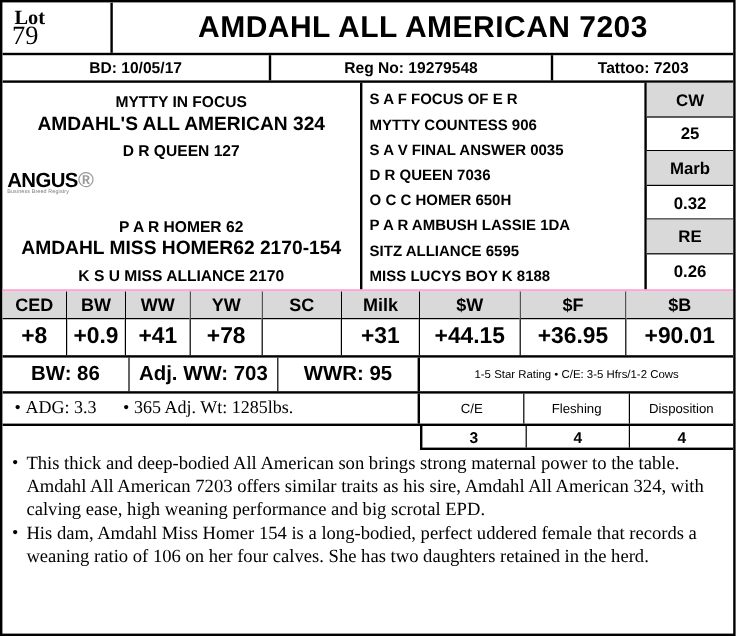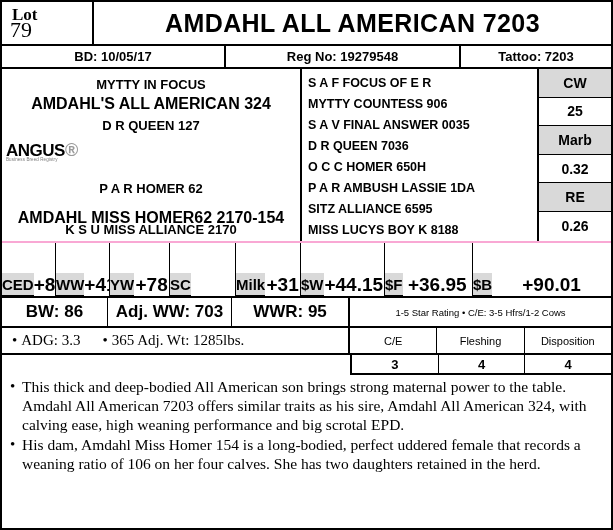--- a/index.html
+++ b/index.html
@@ -103,21 +103,21 @@
   .ped-left .ln {
     position: absolute;
     width: 100%;
     text-align: center;
     white-space: nowrap;
   }
   .l1 { top: 8px;  font-size: 13px; }
   .l2 { top: 26px; font-size: 16px; }
   .l3 { top: 49px; font-size: 13px; }
   .l4 { top: 112px; font-size: 13px; }
-  .l5 { top: 140px; font-size: 16px; }
+  .l5 { top: 130px; font-size: 16px; }
   .l6 { top: 153px; font-size: 13px; }
 
   .angus-logo {
     position: absolute;
     left: 4px;
     top: 72px;
     font-family: "Liberation Sans", sans-serif;
     font-weight: bold;
     font-size: 17px;
     letter-spacing: -0.5px;
@@ -175,23 +175,22 @@
 
   
   .epd {
     display: flex;
     border-bottom: 2px solid #000;
     height: 53px;
   }
   .epd .col {
     border-right: 1.5px solid #000;
     display: flex;
-    flex-direction: row;
-    box-sizing: border-box;
-    align-items: flex-end;
+    flex-direction: column;
+    box-sizing: border-box;
   }
   .epd .col:last-child { border-right: none; }
   .epd .h {
     height: 23px;
     background: #d9d9d9;
     display: flex;
     align-items: center;
     justify-content: center;
     font-family: "Liberation Sans", sans-serif;
     font-weight: bold;
@@ -391,20 +390,24 @@
       <div class="eh">RE</div>
       <div class="ev last">0.26</div>
     </div>
   </div>
 
   <div class="epd">
     <div class="col w-ced">
       <div class="h">CED</div>
       <div class="v">+8</div>
     </div>
+    <div class="col w-bw">
+      <div class="h">BW</div>
+      <div class="v">+0.9</div>
+    </div>
     <div class="col w-ww">
       <div class="h">WW</div>
       <div class="v">+41</div>
     </div>
     <div class="col w-yw">
       <div class="h">YW</div>
       <div class="v">+78</div>
     </div>
     <div class="col w-sc">
       <div class="h">SC</div>

